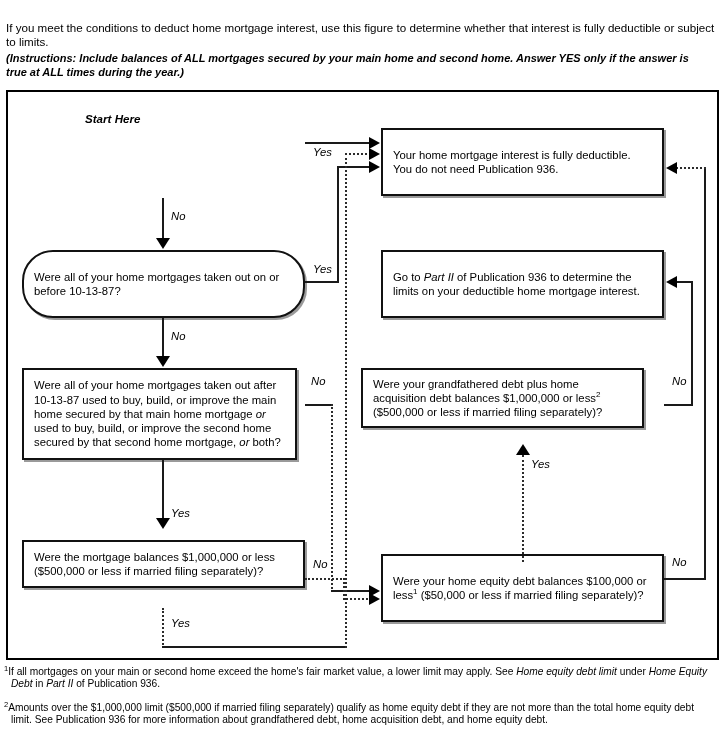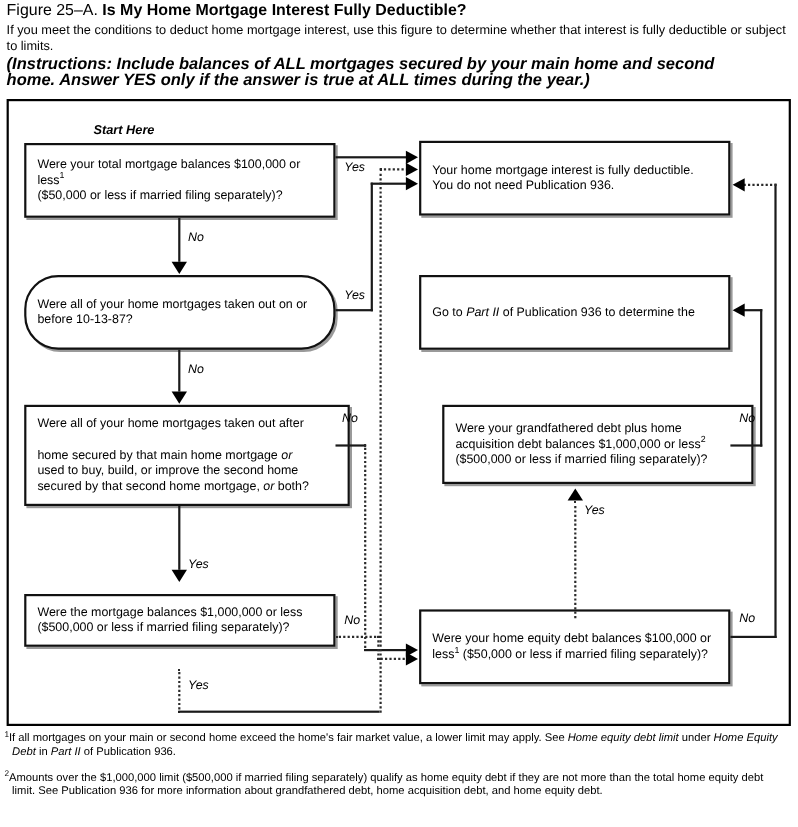--- a/index.html
+++ b/index.html
@@ -36,21 +36,21 @@
     position: absolute;
     left: 6px; top: 21px;
     width: 714px;
     font-size: 11.6px;
     line-height: 14px;
   }
   .hdr-instr {
     position: absolute;
     left: 6px; top: 52px;
     width: 690px;
-    font-size: 15px;
+    font-size: 11px;
     line-height: 13.5px;
     font-style: italic;
     font-weight: bold;
   }
 
   
   #frame {
     position: absolute;
     left: 6px; top: 90px;
     width: 713px; height: 570px;
@@ -140,49 +140,39 @@
   .fn sup { font-size: 7.5px; vertical-align: super; line-height: 0; }
   #fn1 { top: 666px; }
   #fn2 { top: 702px; }
   .fn .ind { display: block; padding-left: 7px; }
 </style>
 </head>
 <body>
 
 <div id="page">
 
-  <div class="hdr-title">
-    <span class="fig">Figure 25–A.</span>
-    <span class="strong">Is My Home Mortgage Interest Fully Deductible?</span>
-  </div>
   <div class="hdr-sub">If you meet the conditions to deduct home mortgage interest, use this figure to determine whether that interest is fully deductible or subject to limits.</div>
   <div class="hdr-instr">(Instructions: Include balances of ALL mortgages secured by your main home and second home. Answer YES only if the answer is true at ALL times during the year.)</div>
 
   <div id="frame"></div>
 
   <div class="start-here">Start Here</div>
 
-  <div class="node" style="left:22px; top:130px; width:283px; height:68px;">
-    <div class="txt">
-      <span>Were your total mortgage balances $100,000 or less</span><sup>1</sup><br>
-      <span>($50,000 or less if married filing separately)?</span>
-    </div>
-  </div>
 
   <div class="node" style="left:22px; top:250px; width:283px; height:68px;border-radius:31px;">
     <div class="txt">
       <span>Were all of your home mortgages taken out on or</span><br>
       <span>before 10-13-87?</span>
     </div>
   </div>
 
-  <div class="node" style="left:22px; top:368px; width:296px; height:92px;justify-content:center;">
+  <div class="node" style="left:22px; top:368px; width:275px; height:92px;justify-content:center;">
     <div class="txt">
       <span>Were all of your home mortgages taken out after</span><br>
-      <br>
+      <span>10-13-87 used to buy, build, or improve the main</span><br>
       <span>home secured by that main home mortgage </span><span class="it">or</span><br>
       <span>used to buy, build, or improve the second home</span><br>
       <span>secured by that second home mortgage, </span><span class="it">or</span><span> both?</span>
     </div>
   </div>
 
   <div class="node" style="left:22px; top:540px; width:283px; height:48px;">
     <div class="txt">
       <span>Were the mortgage balances $1,000,000 or less</span><br>
       <span>($500,000 or less if married filing separately)?</span>
@@ -192,24 +182,25 @@
   <div class="node" style="left:381px; top:128px; width:283px; height:68px;">
     <div class="txt">
       <span>Your home mortgage interest is fully deductible.</span><br>
       <span>You do not need Publication 936.</span>
     </div>
   </div>
 
   <div class="node" style="left:381px; top:250px; width:283px; height:68px;">
     <div class="txt">
       <span>Go to </span><span class="it">Part II</span><span> of Publication 936 to determine the</span><br>
-    </div>
-  </div>
-
-  <div class="node" style="left:402px; top:368px; width:283px; height:72px;">
+      <span>limits on your deductible home mortgage interest.</span>
+    </div>
+  </div>
+
+  <div class="node" style="left:361px; top:368px; width:283px; height:60px;">
     <div class="txt">
       <span>Were your grandfathered debt plus home</span><br>
       <span>acquisition debt balances $1,000,000 or less</span><sup>2</sup><br>
       <span>($500,000 or less if married filing separately)?</span>
     </div>
   </div>
 
   <div class="node" style="left:381px; top:540px; width:283px; height:68px;margin-top:14px;">
     <div class="txt">
       <span>Were your home equity debt balances $100,000 or</span><br>

